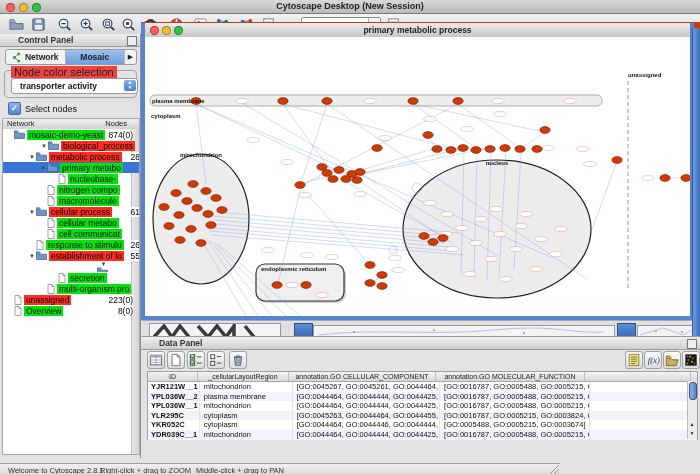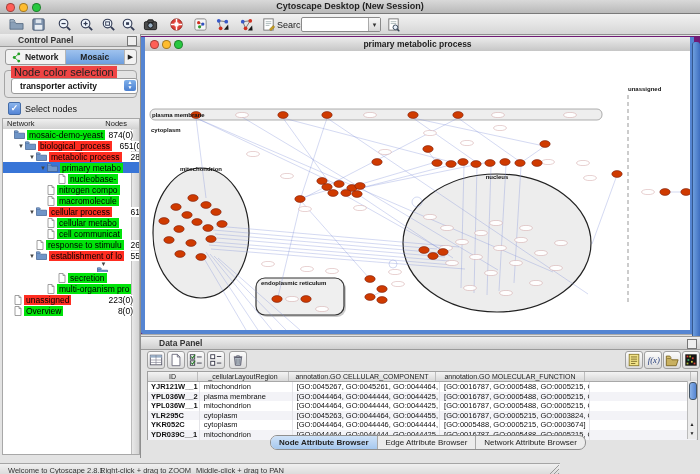--- a/index.html
+++ b/index.html
@@ -40,21 +40,21 @@
   .tree-scroll{position:absolute;right:0;top:0;width:7px;height:100%;background:linear-gradient(90deg,#e9e9e9,#d2d2d2);border-left:1px solid #bbb;}
   .tree-row{position:relative;height:11px;display:flex;align-items:center;white-space:nowrap;overflow:hidden;width:129px;}
   .tree-row.sel{background:#3875d7;}
   .tw{width:8px;font-size:6px;color:#444;text-align:center;flex:none;}
   .ticon{flex:none;display:flex;margin-right:2px;}
   .chip{font-size:8.5px;color:#000;padding:0 2px;flex:none;}
   .chip.green{background:#00e40a;}
   .chip.red{background:#ff2d21;}
   .cnt{position:absolute;right:2px;font-size:8.5px;color:#000;background:#fff;padding-left:1px;}
   
-  .desktop{position:absolute;left:141px;top:36px;width:559px;height:318px;background:#701a75;overflow:hidden;}
+  .desktop{position:absolute;left:141px;top:22px;width:559px;height:318px;background:#c2410c;overflow:hidden;}
   .netwin{position:absolute;left:0;top:1px;width:553px;height:297px;border:4px solid #5585d2;border-top:none;border-radius:0 0 3px 3px;background:#fff;box-sizing:border-box;}
   .net-titlebar{position:relative;height:14px;background:linear-gradient(#ececec,#c6c6c6);border-bottom:1px solid #9a9a9a;}
   .net-lights{position:absolute;left:5px;top:3px;display:flex;gap:3px;}
   .net-lights .light{width:7px;height:7px;}
   .net-title{position:absolute;left:0;right:0;top:2px;text-align:center;font-size:8.5px;font-weight:bold;color:#222;}
   .net-canvas{position:absolute;left:0;top:14px;width:545px;height:279px;background:#fff;overflow:hidden;}
   .desk-scroll{position:absolute;right:0;top:6px;width:7px;height:312px;background:linear-gradient(90deg,#6d9ede,#3f6fc0);border-left:1px solid #35588f;border-radius:3px;}
   .behind{position:absolute;left:0;top:298px;width:559px;height:20px;background:#e0e0e0;border-top:1px solid #aaa;}
   .bw{position:absolute;background:#f4f4f4;border:1px solid #999;}
   .bluesq{position:absolute;background:linear-gradient(#5d8ed8,#3a66b0);border:1px solid #2d4f88;}
@@ -247,21 +247,21 @@
           <span class="tw"></span>
           <span class="ticon">
             <svg width="11" height="9" viewBox="0 0 11 9">
               <path d="M0.5 2h3.2l1 1.2h5.8v5.3H0.5z" fill="#6f95c8" stroke="#3d5f8f" stroke-width="0.7"></path>
               <path d="M0.5 2V0.8h3l1 1.2" fill="#88aad6" stroke="#3d5f8f" stroke-width="0.7"></path>
             </svg>
           </span>
           <span class="chip green">mosaic-demo-yeast</span>
           <span class="cnt">874(0)</span>
         </div>
-        <div class="tree-row" style="padding-left: 14px;">
+        <div class="tree-row" style=" margin-left: 37px;">
           <span class="tw">▼</span>
           <span class="ticon">
             <svg width="11" height="9" viewBox="0 0 11 9">
               <path d="M0.5 2h3.2l1 1.2h5.8v5.3H0.5z" fill="#6f95c8" stroke="#3d5f8f" stroke-width="0.7"></path>
               <path d="M0.5 2V0.8h3l1 1.2" fill="#88aad6" stroke="#3d5f8f" stroke-width="0.7"></path>
             </svg>
           </span>
           <span class="chip red">biological_process</span>
           <span class="cnt">651(0)</span>
         </div>
@@ -739,25 +739,20 @@
             <div class="cx" style="width: 146px;">[GO:0044464, GO:0044444, GO:0044425, G...</div>
             <div class="cx" style="width: 148px;">[GO:0016787, GO:0005488, GO:0005215, G...</div>
             <div class="cx" style="width: 105px;"></div>
           </div>
         </div>
       <div class="dv-scroll">
         <div class="dv-thumb"></div>
         <div class="dv-arrows">▲<br>▼</div>
       </div>
     </div>
-    <div class="dp-tabs">
-        <div class="dp-tab sel">Node Attribute Browser</div>
-        <div class="dp-tab">Edge Attribute Browser</div>
-        <div class="dp-tab">Network Attribute Browser</div>
-      </div>
   </div>
 
   <div class="statusbar">
     <span style="left:8px">Welcome to Cytoscape 2.8.1</span>
     <span style="left:100px">Right-click + drag to ZOOM</span>
     <span style="left:196px">Middle-click + drag to PAN</span>
     <div class="grip"></div>
   </div>
 
 </div>

